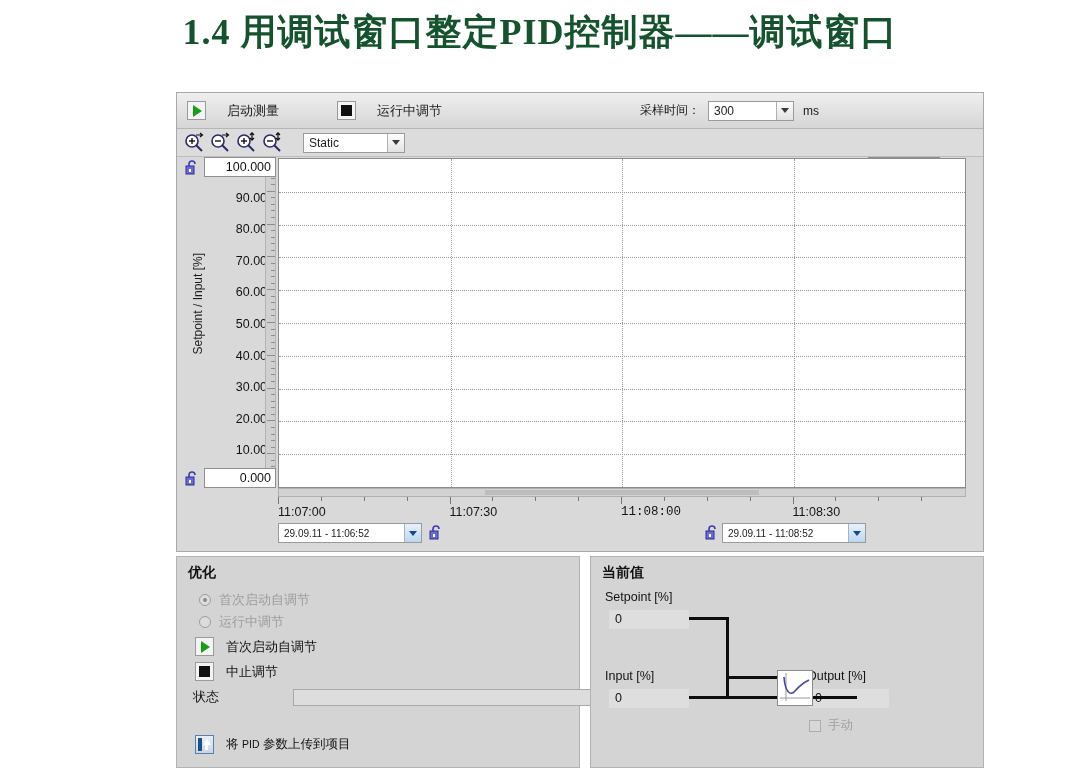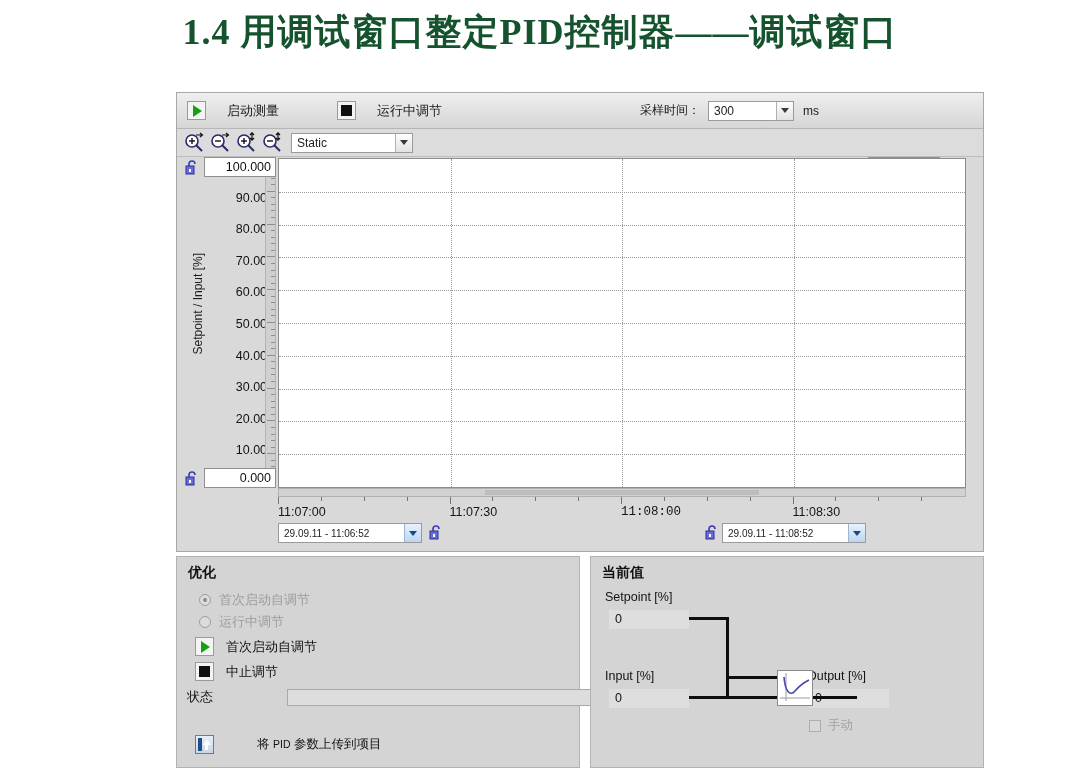--- a/index.html
+++ b/index.html
@@ -413,21 +413,21 @@
     align-items: center;
   }
   .action-label {
     font-size: 13px;
     color: #111;
     margin-left: 12px;
     white-space: nowrap;
   }
 
   
-  .field-row { position: absolute; left: 10px; display: flex; align-items: center; gap: 34px; }
+  .field-row { position: absolute; left: 16px; display: flex; align-items: center; gap: 34px; }
   .field-label {
     font-size: 13px;
     color: #111;
     width: 66px;
     white-space: nowrap;
   }
   .field-box-grey {
     width: 316px; height: 17px;
     background: #dddddd;
     border: 1px solid #a9a9a9;
@@ -583,21 +583,21 @@
       </svg>
     </span>
     <span class="zoom-tool">
       <svg width="24" height="22" viewBox="0 0 24 22">
         <circle cx="9" cy="9" r="6" fill="#fff" stroke="#2a2a6a" stroke-width="1.6"></circle>
         <line x1="13" y1="13" x2="19" y2="19" stroke="#2a2a6a" stroke-width="2"></line>
         <line x1="6" y1="9" x2="12" y2="9" stroke="#111" stroke-width="1.4"></line>
         <path d="M17 1 L17 8 M15 3 L17 0.8 L19 3 M15 6 L17 8.2 L19 6" stroke="#111" stroke-width="1.2" fill="none"></path>
       </svg>
     </span>
-    <span class="combo" style="width:122px;height:20px;margin-left:4px;">
+    <span class="combo" style="width:102px;height:20px;margin-left:16px;">
       <span class="combo-val">Static</span>
       <span class="combo-arrow">
           <i></i>
         </span>
     </span>
   </div>
 
   <div id="chart-area">
 
     <div id="axis-left-title">Setpoint / Input  [%]</div>
@@ -868,21 +868,21 @@
         <span class="stop-sq"></span>
       </span>
     <span class="action-label">中止调节</span>
   </div>
 
   <div class="field-row" style="top:131px;">
     <span class="field-label">状态</span>
     <span class="field-box-grey"></span>
   </div>
 
-  <div class="action-row" style="top:178px;gap:31px;">
+  <div class="action-row" style="top:178px;">
     <span class="upload-icon">
       <span class="ul-base"></span>
         <span class="ul-arrow"></span>
         <span class="ul-stem"></span>
     </span>
     <span class="upload-label"><span>将 </span><span class="pid-sm">PID</span><span> 参数上传到项目</span></span>
   </div>
 </div>
 
 <div class="panel" id="panel-current">

